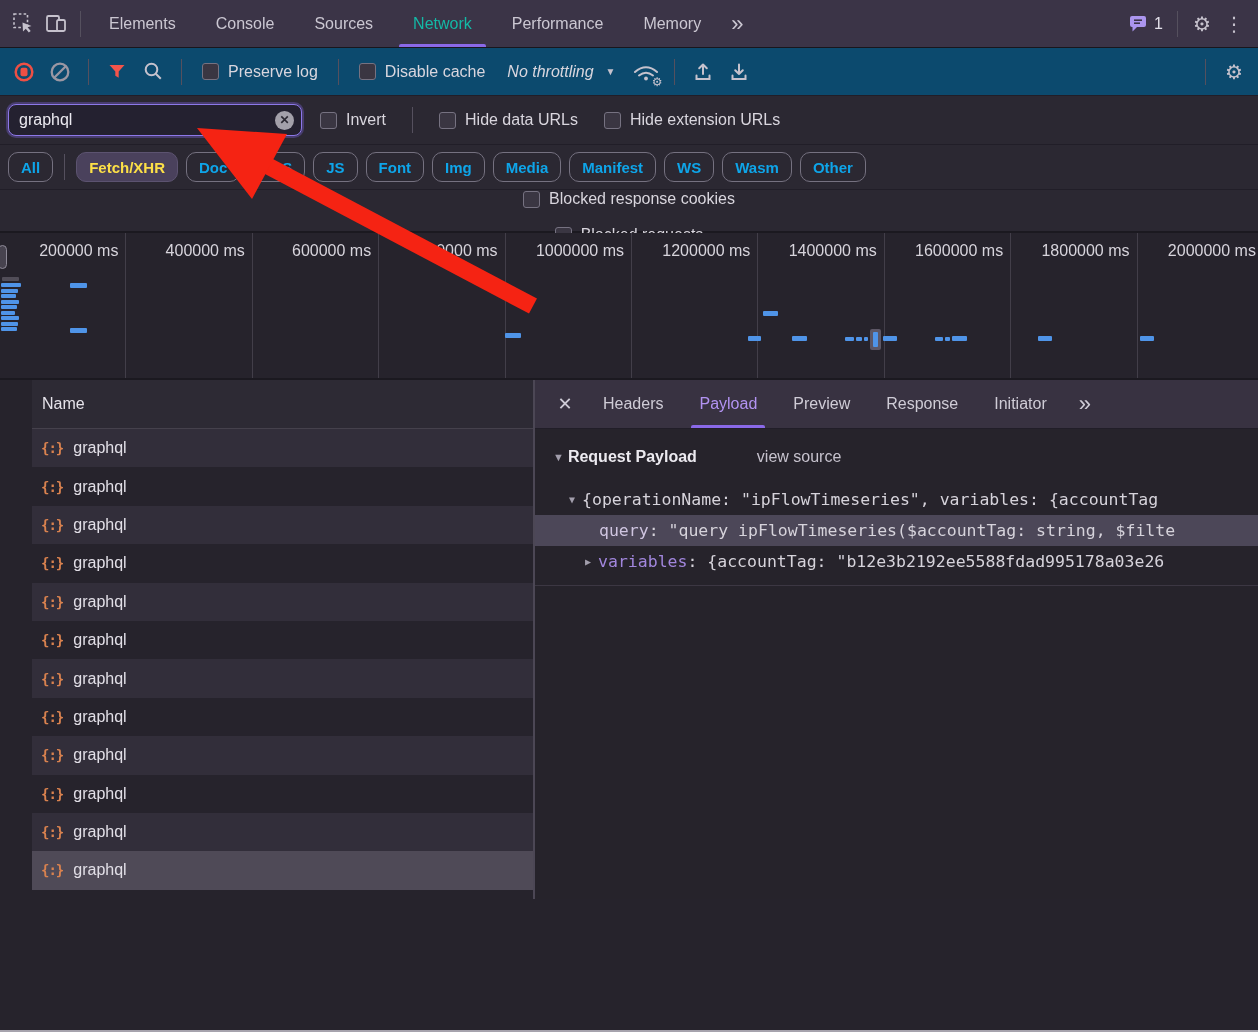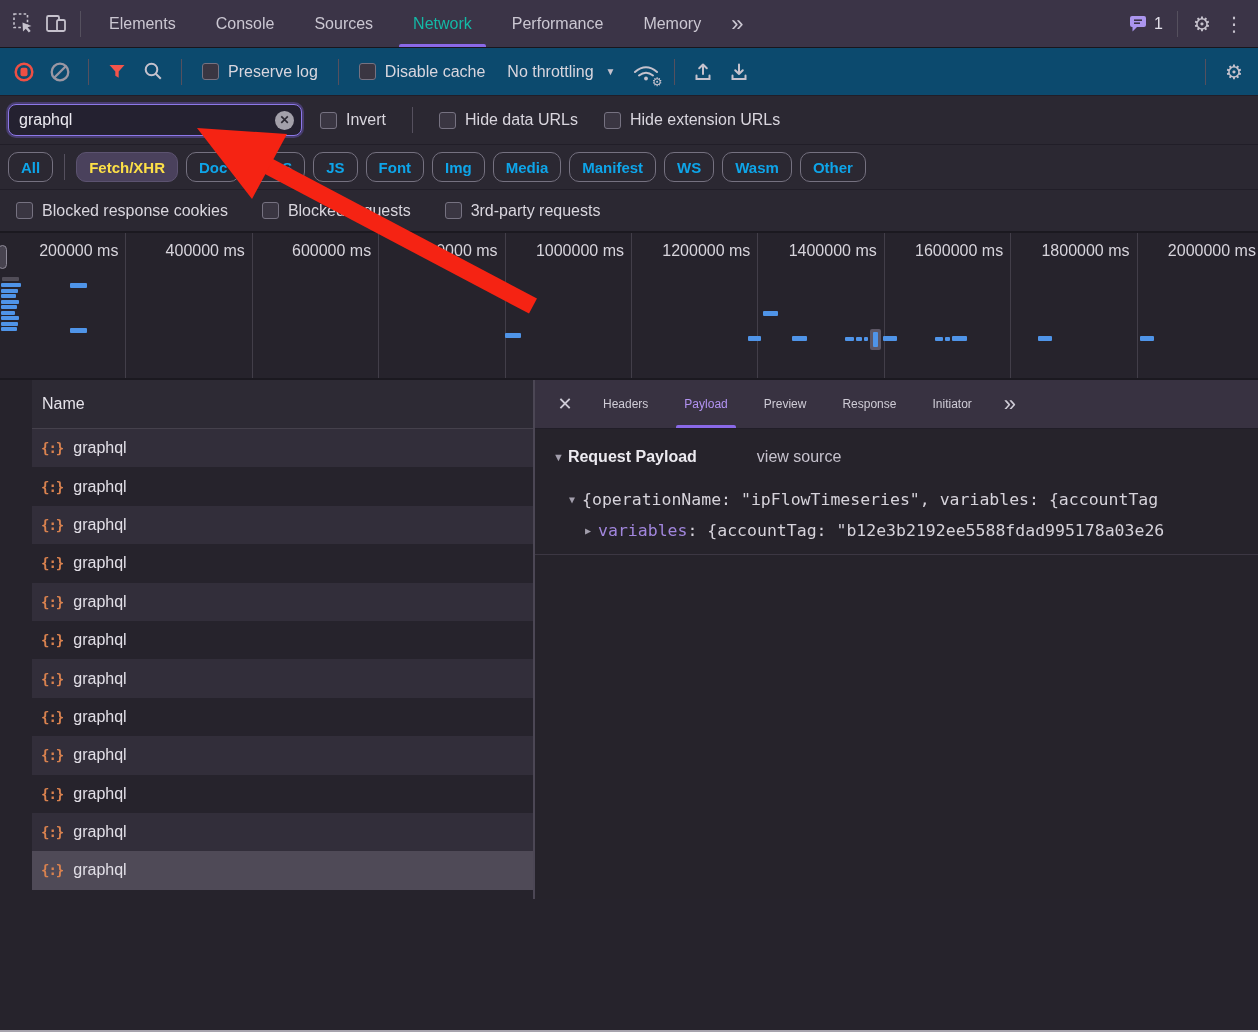--- a/index.html
+++ b/index.html
@@ -25,21 +25,21 @@
   .msg-count { font-size:16px; color:#e3e0ea; }
 
   
   .net-toolbar { height:48px; background:#0c4a6e; display:flex; align-items:center;
                  padding:0 8px; gap:4px; border-bottom:1px solid #211e28; font-size:16px; }
   .tb-spacer { flex:1; }
   .ckgroup { display:flex; align-items:center; gap:9px; padding:0 8px; cursor:default; }
   .cb { width:17px; height:17px; border:1.5px solid #767281; border-radius:3px;
         background:#3a3642; flex:none; }
   .cklabel { color:#d9d6de; font-size:16px; white-space:nowrap; }
-  .throttle { display:flex; align-items:center; gap:12px; padding:0 10px; white-space:nowrap; }
+  .throttle { display:flex; align-items:center; gap:12px; padding:0 10px; white-space:nowrap;font-style:italic; }
   .throttle .caret { font-size:10px; color:#c6c2cd; }
   .wifi-wrap { position:relative; width:32px; height:30px; display:flex; align-items:center; justify-content:center; }
   .minigear { position:absolute; right:-1px; bottom:-2px; font-size:12px; color:#c6c2cd; }
 
   
   .filter-row { height:49px; background:#2b2832; display:flex; align-items:center;
                 padding:0 8px; gap:10px; border-bottom:1px solid #211e28; }
   .filter-box { width:294px; height:32px; background:#242130; border:1px solid #8d78e8;
                 box-shadow:0 0 0 2px rgba(125,99,225,.35); border-radius:8px;
                 display:flex; align-items:center; padding:0 7px 0 10px; }
@@ -52,21 +52,21 @@
   .chips-row { height:45px; background:#2b2832; display:flex; align-items:center;
                padding:0 8px; gap:8px; border-bottom:1px solid #211e28; }
   .chip { height:30px; padding:0 12px; border:1px solid #757180; border-radius:10px;
           display:flex; align-items:center; font-size:15px; font-weight:600; color:#0ea5e9;
           white-space:nowrap; }
   .chip.active { background:#4a415c; border-color:#5c5370; color:#fde047; }
   .chips-row .vsep { margin:0 3px; }
 
   
   .adv-filters { height:43px; background:#2b2832; display:flex; align-items:center;
-                 padding:0 8px; gap:18px; border-bottom:2px solid #1b1920; }
+                 padding:0 8px; gap:18px; border-bottom:2px solid #1b1920;flex-direction:column; }
 
   
   .overview { position:relative; height:147px; background:#26232c;
               border-bottom:2px solid #1b1920; overflow:hidden; }
   .ov-cols { display:flex; height:100%; }
   .ov-col { width:126.4px; flex:none; height:100%; border-right:1px solid #423e49;
             text-align:right; padding:9px 7px 0 0; }
   .ov-label { font-size:16px; color:#d7d4dc; white-space:nowrap; }
   .mark { position:absolute; background:#4f94e8; border-radius:1px; }
   .mark.gray { background:#514d58; }
@@ -87,21 +87,21 @@
   .xhr-icon { color:#d9824f; font-family:"DejaVu Sans Mono", monospace; font-weight:bold;
               font-size:14px; letter-spacing:-1px; }
   .divider-v { width:2px; background:#4c4755; flex:none; }
 
   .right-panel { flex:1; background:#26232b; display:flex; flex-direction:column; overflow:hidden; }
   .detail-tabs { height:49px; background:#383241; display:flex; align-items:stretch;
                  padding-left:10px; border-bottom:1px solid #211e28; }
   .dclose { width:40px; display:flex; align-items:center; justify-content:center;
             font-size:18px; color:#cfccd6; }
   .dtab-strip { display:flex; align-items:stretch; }
-  .dtab { display:flex; align-items:center; padding:0 18px; font-size:12px; color:#cfccd6; position:relative; }
+  .dtab { display:flex; align-items:center; padding:0 18px; font-size:16px; color:#cfccd6; position:relative; }
   .dtab.active { color:#b293f2; }
   .dtab.active::after { content:""; position:absolute; left:10px; right:10px; bottom:0;
                         height:3px; background:#8a69e8; border-radius:2px 2px 0 0; }
   .dmore { display:flex; align-items:center; font-size:22px; color:#cfccd6; padding:0 14px; }
 
   .payload { padding-top:14px; }
   .pl-header { display:flex; align-items:center; padding-left:18px; height:28px; }
   .tri { color:#a29eac; font-size:11px; margin-right:4px; flex:none; }
   .pl-title { font-size:16px; font-weight:bold; color:#eceaf0; }
   .view-source { margin-left:60px; font-size:16px; color:#c6c2cd; }
@@ -406,20 +406,24 @@
         <div class="pl-header">
           <span class="tri">▼</span>
           <span class="pl-title">Request Payload</span>
           <span class="view-source">view source</span>
         </div>
         <div class="tree">
           <div class="tree-line l1">
             <span class="tri">▼</span>
             <span>{operationName: "ipFlowTimeseries", variables: {accountTag</span>
           </div>
+          <div class="tree-line l3">
+            <span class="keylight">query</span>
+            <span>"query ipFlowTimeseries($accountTag: string, $filte</span>
+          </div>
           <div class="tree-line l4">
             <span class="tri">▶</span>
             <span class="key">variables</span>
             <span>{accountTag: "b12e3b2192ee5588fdad995178a03e26</span>
           </div>
           <div class="tree-end"></div>
         </div>
       </div>
     </div>
   </div>

